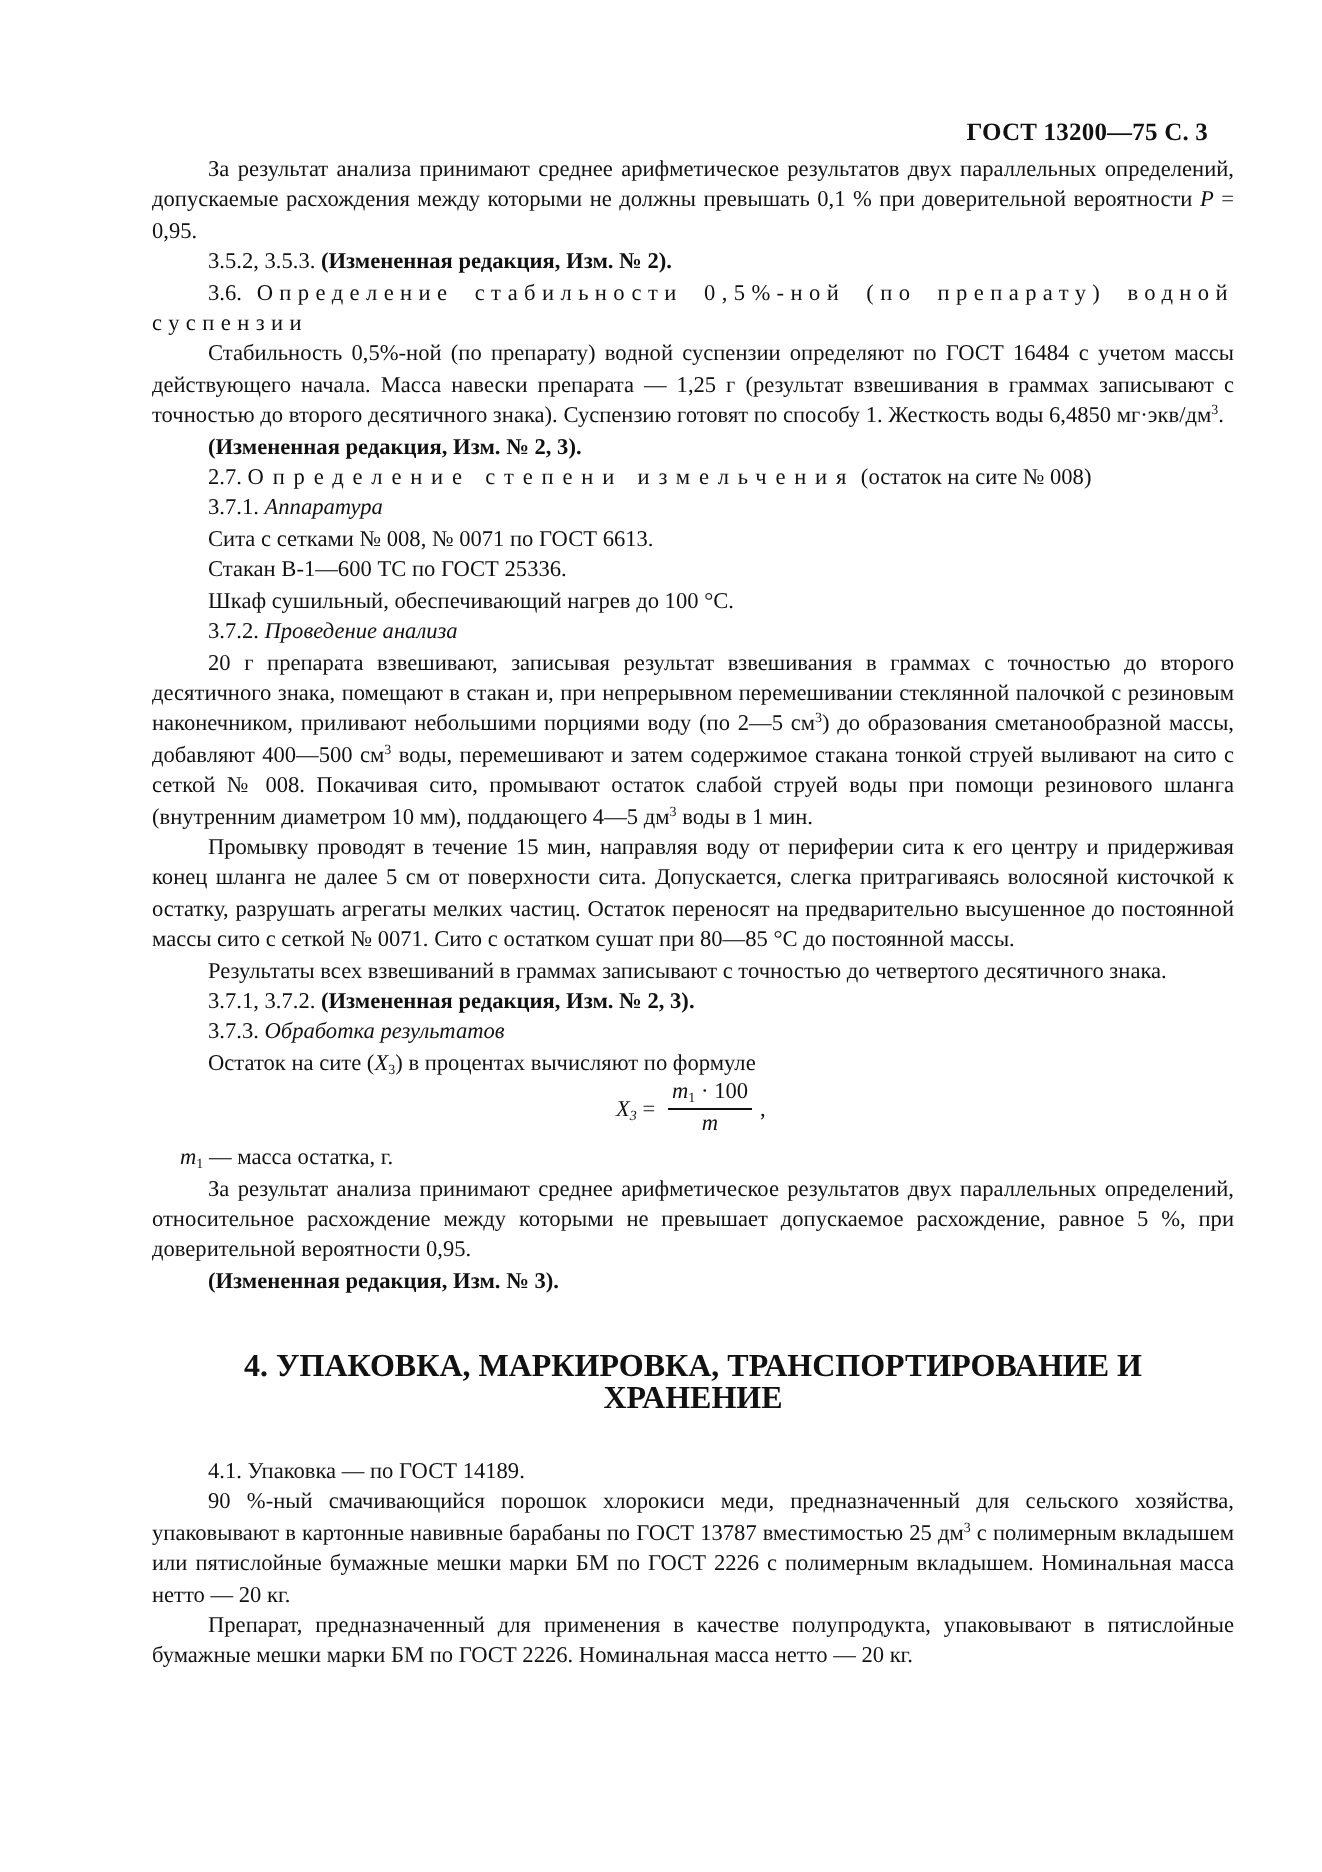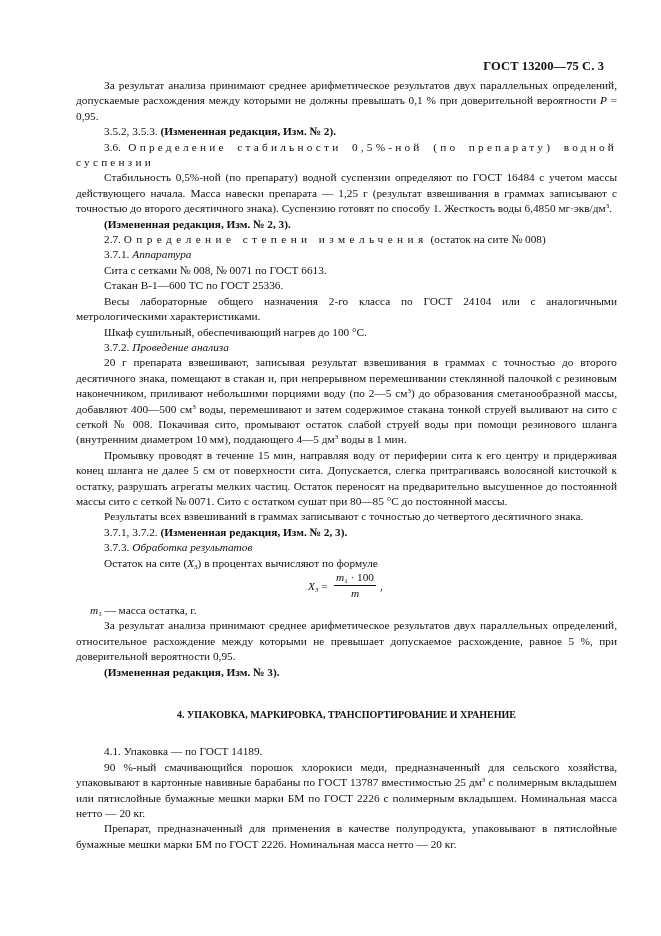--- a/index.html
+++ b/index.html
@@ -14,21 +14,21 @@
   .sp { letter-spacing: 3.2px; }
   .sp2 { letter-spacing: 4.4px; }
   sup { font-size: 7px; line-height: 0; vertical-align: 4px; }
   sub { font-size: 7px; line-height: 0; vertical-align: -2px; }
   .formula { position: relative; height: 32px; }
   .formula .lhs { position: absolute; left: 232px; top: 8px; font-style: italic; }
   .formula .frac { position: absolute; left: 258px; top: 0px; text-align: center; width: 42px; }
   .formula .num { display: block; border-bottom: 1px solid #111; line-height: 13px; padding-bottom: 1px; }
   .formula .den { display: block; line-height: 14px; font-style: italic; }
   .formula .comma { position: absolute; left: 304px; top: 8px; }
-  .section-title { text-align: center; font-weight: bold; font-size: 10px; margin: 27px 0 22px 0; }
+  .section-title { text-align: center; font-weight: bold; font-size: 16px; margin: 27px 0 22px 0; }
 </style>
 </head>
 <body>
 
 <div class="header">ГОСТ 13200—75 С. 3</div>
 
 <div class="content">
 
   <p class="ind"><span>За результат анализа принимают среднее арифметическое результатов двух параллельных определений, допускаемые расхождения между которыми не должны превышать 0,1 % при доверительной вероятности </span><span class="i">P</span><span> = 0,95.</span></p>
 
@@ -39,21 +39,20 @@
   <p class="ind"><span>Стабильность 0,5%-ной (по препарату) водной суспензии определяют по ГОСТ 16484 с учетом массы действующего начала. Масса навески препарата — 1,25 г (результат взвешивания в граммах записывают с точностью до второго десятичного знака). Суспензию готовят по способу 1. Жесткость воды 6,4850 мг·экв/дм</span><sup>3</sup><span>.</span></p>
 
   <p class="ind"><span class="b">(Измененная редакция, Изм. № 2, 3).</span></p>
 
   <p class="ind"><span>2.7. </span><span class="sp2">Определение степени измельчения</span><span> (остаток на сите № 008)</span></p>
 
   <p class="ind"><span>3.7.1. </span><span class="i">Аппаратура</span></p>
 
   <p class="ind">Сита с сетками № 008, № 0071 по ГОСТ 6613.</p>
   <p class="ind">Стакан В-1—600 ТС по ГОСТ 25336.</p>
-  <p class="ind">Весы лабораторные общего назначения 2-го класса по ГОСТ 24104 или с аналогичными метрологическими характеристиками.</p>
   <p class="ind">Шкаф сушильный, обеспечивающий нагрев до 100 °С.</p>
 
   <p class="ind"><span>3.7.2. </span><span class="i">Проведение анализа</span></p>
 
   <p class="ind"><span>20 г препарата взвешивают, записывая результат взвешивания в граммах с точностью до второго десятичного знака, помещают в стакан и, при непрерывном перемешивании стеклянной палочкой с резиновым наконечником, приливают небольшими порциями воду (по 2—5 см</span><sup>3</sup><span>) до образования сметанообразной массы, добавляют 400—500 см</span><sup>3</sup><span> воды, перемешивают и затем содержимое стакана тонкой струей выливают на сито с сеткой № 008. Покачивая сито, промывают остаток слабой струей воды при помощи резинового шланга (внутренним диаметром 10 мм), поддающего 4—5 дм</span><sup>3</sup><span> воды в 1 мин.</span></p>
 
   <p class="ind">Промывку проводят в течение 15 мин, направляя воду от периферии сита к его центру и придерживая конец шланга не далее 5 см от поверхности сита. Допускается, слегка притрагиваясь волосяной кисточкой к остатку, разрушать агрегаты мелких частиц. Остаток переносят на предварительно высушенное до постоянной массы сито с сеткой № 0071. Сито с остатком сушат при 80—85 °С до постоянной массы.</p>
   <p class="ind">Результаты всех взвешиваний в граммах записывают с точностью до четвертого десятичного знака.</p>
 
   <p class="ind"><span>3.7.1, 3.7.2. </span><span class="b">(Измененная редакция, Изм. № 2, 3).</span></p>

